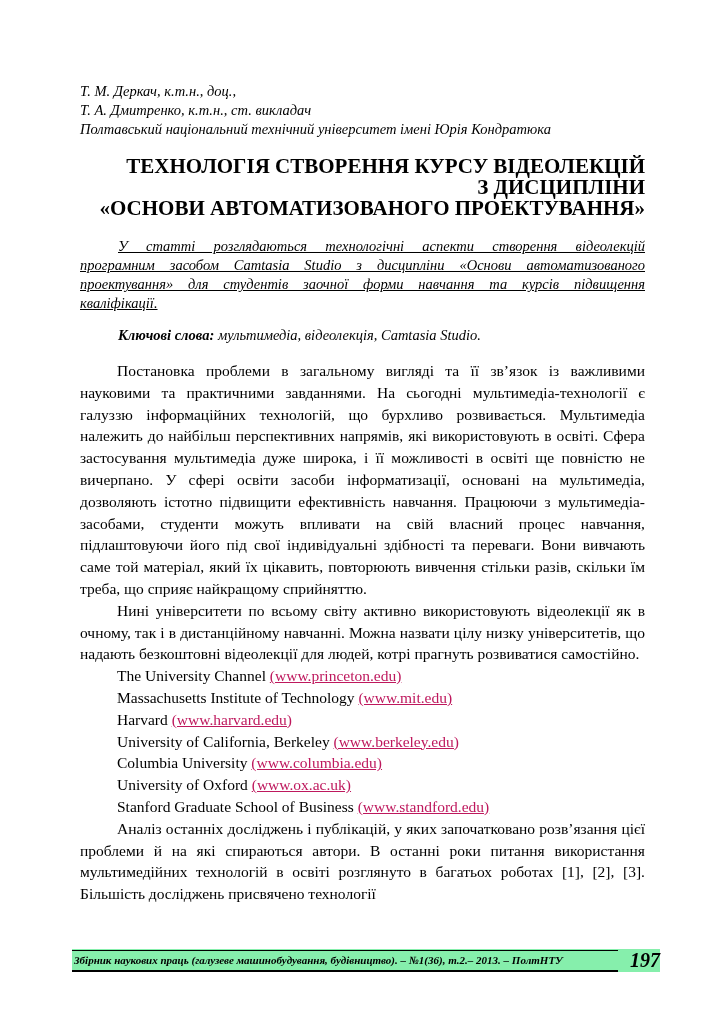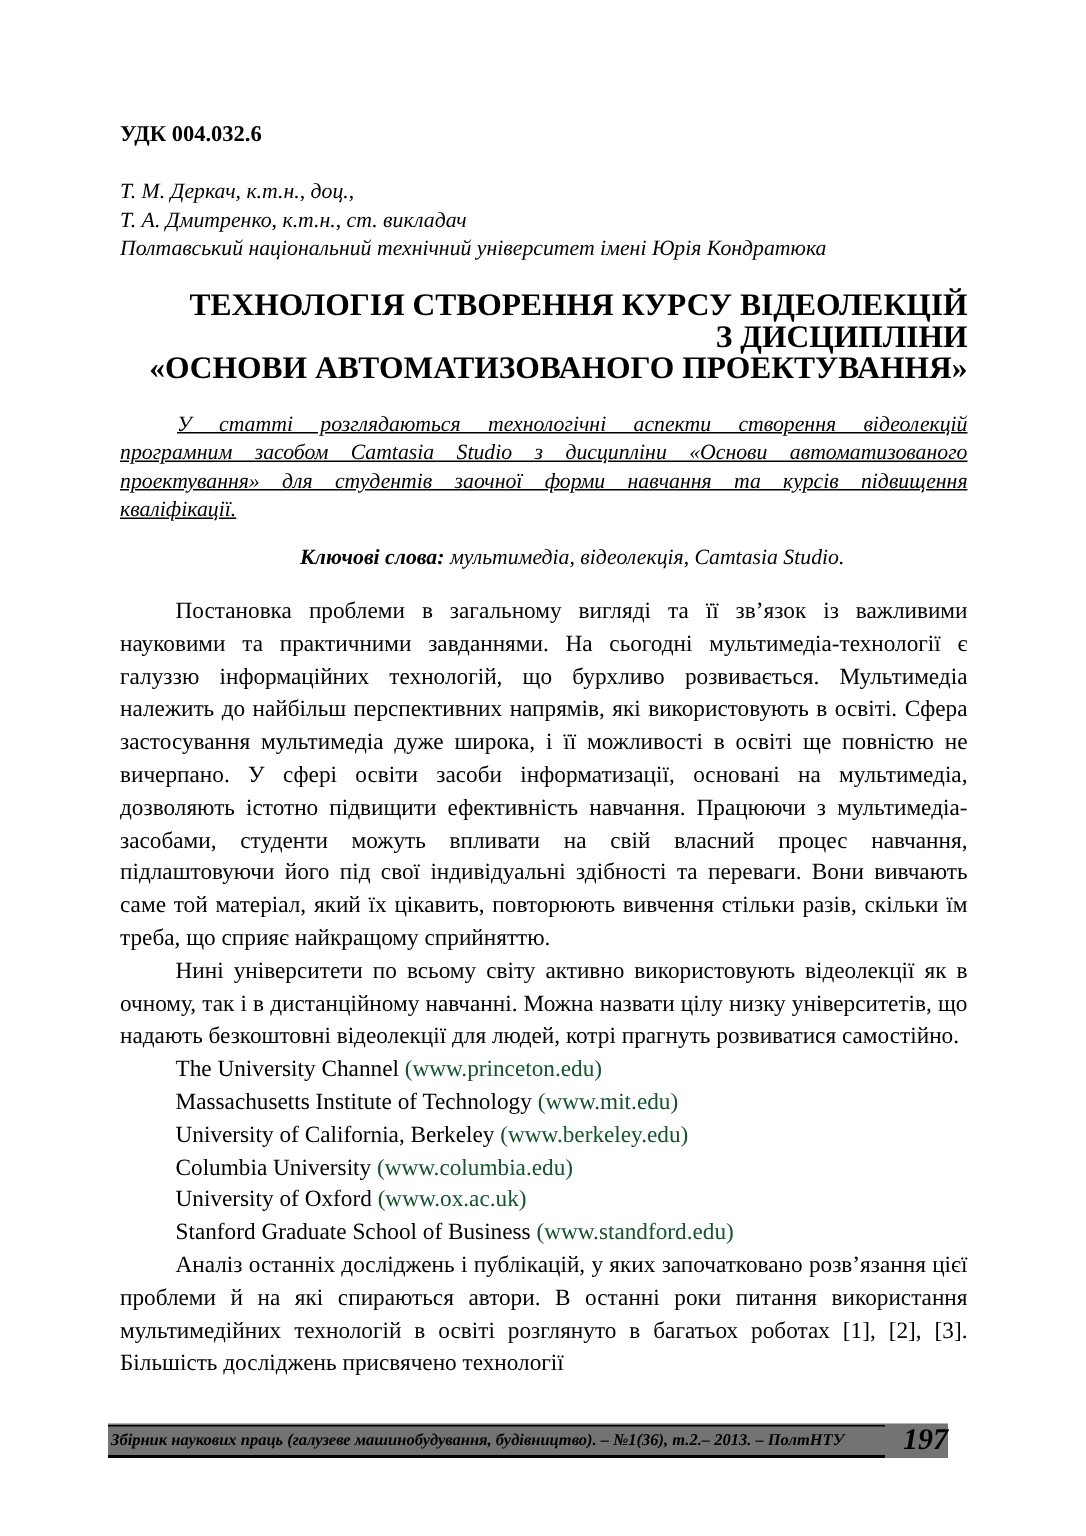--- a/index.html
+++ b/index.html
@@ -10,47 +10,46 @@
     padding: 82px 79px 0 80px; position: relative; overflow: hidden;
   }
   .udc { font-weight: bold; font-size: 15px; margin-bottom: 20px; }
   .byline { text-align: left; font-style: italic; font-size: 14.5px; line-height: 19px; }
   .title { font-size: 21px; font-weight: bold; text-align: right; margin: 17px 0 0; line-height: 21px; }
   .title-line { display: block; }
   .abstract {
     font-style: italic; font-size: 14.5px; line-height: 19px; text-align: justify;
     text-indent: 38px; margin: 18px 0 0; word-spacing: 2px; text-decoration: underline;
   }
-  .keywords { font-style: italic; font-size: 14.5px; margin: 14px 0 16px; text-indent: 38px; text-align: center; }
+  .keywords { font-style: italic; font-size: 14.5px; margin: 14px 0 16px; text-indent: 38px; }
   .kw-label { font-weight: bold; }
   .body-par {
     font-size: 15.5px; line-height: 21.8px; text-align: justify;
     text-indent: 37px; margin: 0;
   }
   .lead { font-weight: normal; }
   .uni-list { font-size: 15.5px; line-height: 21.8px; }
   .uni-item { padding-left: 37px; }
-  .uni-link { color: #14532d; cursor: pointer; }
+  .uni-link { text-decoration: underline; color: #be185d; cursor: pointer; }
   .footer {
-    position: absolute; left: 72px; right: 92px; bottom: 52px;
-    display: flex; align-items: center; background: #737373;
+    position: absolute; left: 72px; right: 64px; bottom: 52px;
+    display: flex; align-items: center; background: #86efac;
   }
   .footer-rule-box {
     flex: 1; border-top: 1.5px solid #000; border-bottom: 2.5px solid #000;
     padding: 3px 6px 4px 2px; font-style: italic; font-weight: bold; font-size: 11px;
     white-space: nowrap; overflow: hidden;
   }
   .page-number { font-style: italic; font-weight: bold; font-size: 20px; margin-left: 12px; }
 </style>
 </head>
 <body>
 
 <div class="page">
 
-  <div class="udc">УДК 004.032.6</div>
 
   <div class="byline">
     <div class="author">Т. М. Деркач, к.т.н., доц.,</div>
     <div class="author">Т. А. Дмитренко, к.т.н., ст. викладач</div>
     <div class="affiliation">Полтавський національний технічний університет імені Юрія Кондратюка</div>
   </div>
 
   <h1 class="title">
     <span class="title-line">ТЕХНОЛОГІЯ СТВОРЕННЯ КУРСУ ВІДЕОЛЕКЦІЙ</span>
     <span class="title-line">З ДИСЦИПЛІНИ</span>
@@ -61,20 +60,21 @@
 
   <p class="keywords"><b class="kw-label">Ключові слова:</b><span> мультимедіа, відеолекція, Camtasia Studio.</span></p>
 
   <p class="body-par"><b class="lead">Постановка проблеми в загальному вигляді та її зв’язок із важливими науковими та практичними завданнями.</b><span> На сьогодні мультимедіа-технології є галуззю інформаційних технологій, що бурхливо розвивається. Мультимедіа належить до найбільш перспективних напрямів, які використовують в освіті. Сфера застосування мультимедіа дуже широка, і її можливості в освіті ще повністю не вичерпано. У сфері освіти засоби інформатизації, основані на мультимедіа, дозволяють істотно підвищити ефективність навчання. Працюючи з мультимедіа-засобами, студенти можуть впливати на свій власний процес навчання, підлаштовуючи його під свої індивідуальні здібності та переваги. Вони вивчають саме той матеріал, який їх цікавить, повторюють вивчення стільки разів, скільки їм треба, що сприяє найкращому сприйняттю.</span></p>
 
   <p class="body-par"><span>Нині університети по всьому світу активно використовують відеолекції як в очному, так і в дистанційному навчанні. Можна назвати цілу низку університетів, що надають безкоштовні відеолекції для людей, котрі прагнуть розвиватися самостійно.</span></p>
 
   <div class="uni-list">
     <div class="uni-item"><span>The University Channel </span><span class="uni-link">(www.princeton.edu)</span></div>
     <div class="uni-item"><span>Massachusetts Institute of Technology </span><span class="uni-link">(www.mit.edu)</span></div>
+    <div class="uni-item"><span>Harvard </span><span class="uni-link">(www.harvard.edu)</span></div>
     <div class="uni-item"><span>University of California, Berkeley </span><span class="uni-link">(www.berkeley.edu)</span></div>
     <div class="uni-item"><span>Columbia University </span><span class="uni-link">(www.columbia.edu)</span></div>
     <div class="uni-item"><span>University of Oxford </span><span class="uni-link">(www.ox.ac.uk)</span></div>
     <div class="uni-item"><span>Stanford Graduate School of Business </span><span class="uni-link">(www.standford.edu)</span></div>
   </div>
 
   <p class="body-par"><b class="lead">Аналіз останніх досліджень і публікацій, у яких започатковано розв’язання цієї проблеми й на які спираються автори.</b><span> В останні роки питання використання мультимедійних технологій в освіті розглянуто в багатьох роботах [1], [2], [3]. Більшість досліджень присвячено технології</span></p>
 
   <div class="footer">
     <div class="footer-rule-box">

